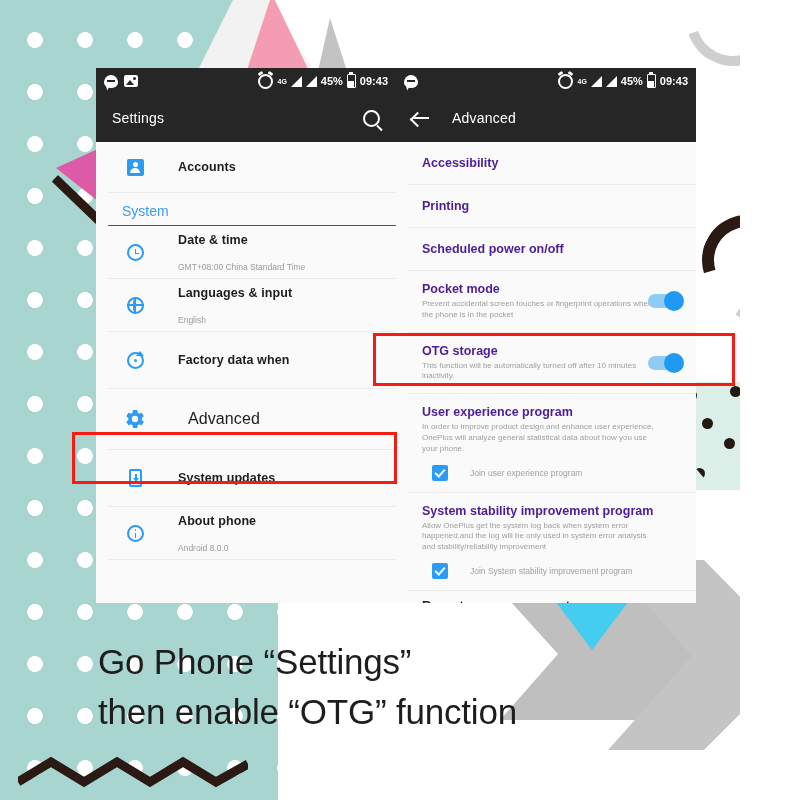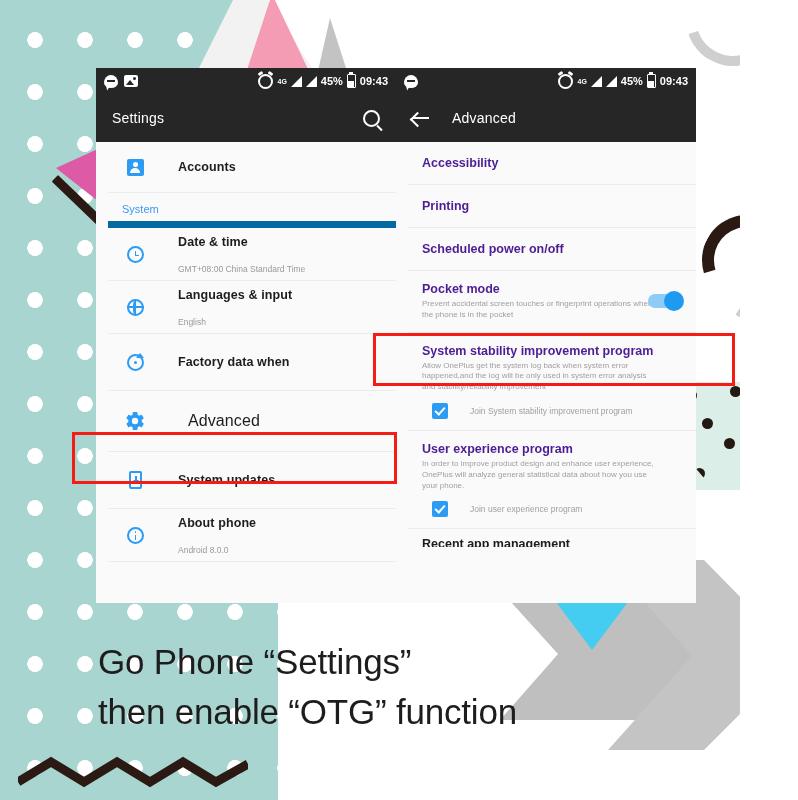--- a/index.html
+++ b/index.html
@@ -182,22 +182,22 @@
   .list{background:#fafafa;padding-left:12px;}
   .row{
     display:flex;align-items:center;padding:0 14px;position:relative;
     border-bottom:1px solid #ececec;background:#fafafa;
   }
   .row .ic{width:26px;flex:0 0 26px;display:flex;justify-content:center;align-items:center;}
   .row .txt{margin-left:30px;}
   .row .lbl{font-size:12.5px;color:#1d1d1d;font-weight:bold;letter-spacing:.1px;}
   .row .sub{font-size:8.5px;color:#9a9a9a;margin-top:15px;}
   .section-hdr{
-    padding:10px 14px 6px 14px;font-size:11px;color:#3b9bf0;background:#fafafa;
-    border-bottom:7px solid #0369a1;
+    padding:10px 14px 6px 14px;font-size:14px;color:#3b9bf0;background:#fafafa;
+    border-bottom:1px solid #0369a1;
   }
 
   
   .ic-accounts{
     width:17px;height:17px;background:#2b9bf4;border-radius:2px;position:relative;
   }
   .ic-accounts:before{
     content:"";position:absolute;left:6px;top:3px;width:5px;height:5px;border-radius:50%;background:#fff;
   }
   .ic-accounts:after{
@@ -490,39 +490,46 @@
       </div>
 
       <div class="rrow">
         <div class="rlbl">Pocket mode</div>
         <div class="rsub">Prevent accidental screen touches or fingerprint operations when the phone is in the pocket</div>
         <div class="switch">
             <span class="knob"></span>
           </div>
       </div>
 
+      <div class="rrow">
+        <div class="rlbl">OTG storage</div>
+        <div class="rsub">This function will be automatically turned off after 10 minutes inactivity.</div>
+        <div class="switch">
+            <span class="knob"></span>
+          </div>
+      </div>
+
+      <div class="rrow">
+        <div class="rlbl">User experience program</div>
+        <div class="rsub">In order to improve product design and enhance user experience, OnePlus will analyze general statistical data about how you use your phone.</div>
+        <div class="cbrow">
+          <span class="cb"></span>
+          <span class="cb-lbl">Join user experience program</span>
+        </div>
+      </div>
 
       <div class="rrow">
         <div class="rlbl">System stability improvement program</div>
         <div class="rsub">Allow OnePlus get the system log back when system error happened,and the log will be only used in system error analysis and stability/reliability improvement</div>
         <div class="cbrow">
           <span class="cb"></span>
           <span class="cb-lbl">Join System stability improvement program</span>
         </div>
       </div>
 
-      <div class="rrow">
-        <div class="rlbl">User experience program</div>
-        <div class="rsub">In order to improve product design and enhance user experience, OnePlus will analyze general statistical data about how you use your phone.</div>
-        <div class="cbrow">
-          <span class="cb"></span>
-          <span class="cb-lbl">Join user experience program</span>
-        </div>
-      </div>
-
       <div class="clipped">Recent app management</div>
 
     </div>
   </div>
 
   <div class="hl hl-advanced"></div>
   <div class="hl hl-otg"></div>
 
   <div class="caption">
     <div>Go Phone “Settings”</div>

